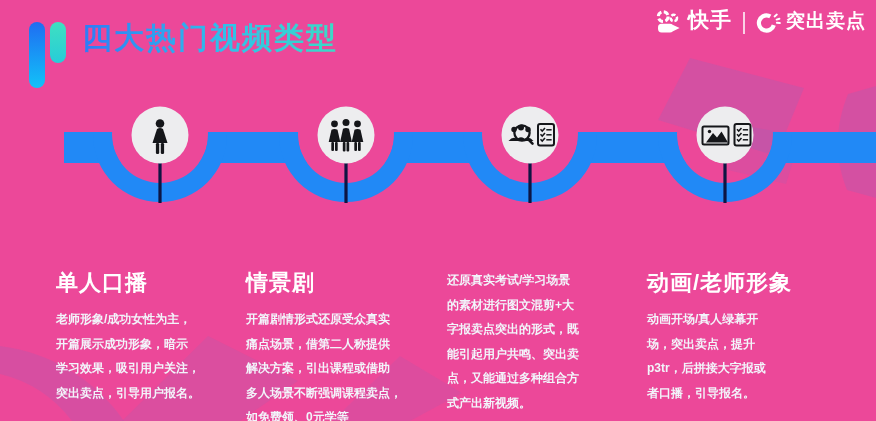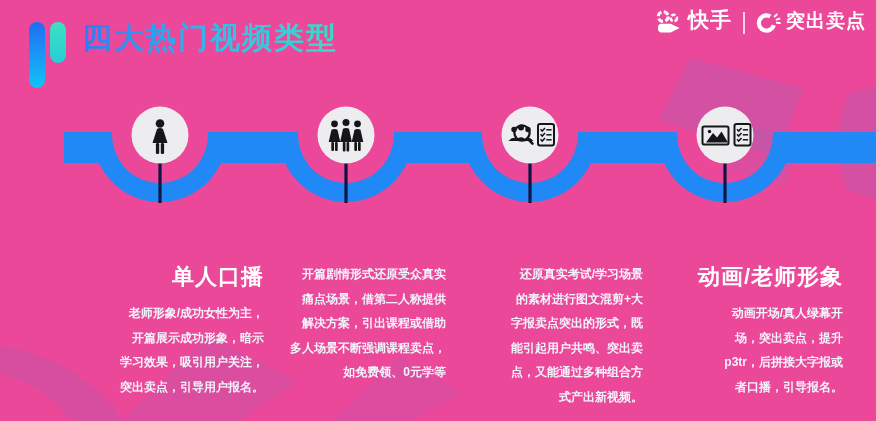--- a/index.html
+++ b/index.html
@@ -25,21 +25,21 @@
     -webkit-background-clip:text;background-clip:text;color:transparent;
   }
 
   
   .brand{position:absolute;top:6px;right:10px;height:28px;display:flex;align-items:flex-end;color:#fff;}
   .brand .ks-text{font-size:21px;font-weight:700;margin-left:6px;letter-spacing:1px;}
   .brand .eng-text{font-size:19px;font-weight:700;margin-left:5px;letter-spacing:1px;}
   .brand .divider{width:2px;height:22px;background:rgba(255,255,255,.75);margin:0 11px;}
 
   
-  .type-col{position:absolute;top:262px;text-align:right;color:#fff;}
+  .type-col{position:absolute;top:268px;text-align:left;color:#fff;}
   .type-col .type-title{margin:0 0 9px;font-size:22px;font-weight:800;letter-spacing:1px;}
   .type-col .type-desc{margin:0;font-size:12px;line-height:24.5px;font-weight:600;
                        color:#f2f5fb;white-space:pre-line;}
   .col-1{left:56px;width:208px;}
   .col-2{left:246px;width:200px;}
   .col-3{left:447px;width:196px;}
   .col-4{left:647px;width:196px;}
 </style>
 </head>
 <body>
@@ -182,20 +182,21 @@
   </svg>
 
   <div class="type-col col-1">
     <h3 class="type-title">单人口播</h3>
     <p class="type-desc">老师形象/成功女性为主，
 开篇展示成功形象，暗示
 学习效果，吸引用户关注，
 突出卖点，引导用户报名。</p>
   </div>
   <div class="type-col col-2">
+    <h3 class="type-title">情景剧</h3>
     <p class="type-desc">开篇剧情形式还原受众真实
 痛点场景，借第二人称提供
 解决方案，引出课程或借助
 多人场景不断强调课程卖点，
 如免费领、0元学等</p>
   </div>
   <div class="type-col col-3">
     <p class="type-desc">还原真实考试/学习场景
 的素材进行图文混剪+大
 字报卖点突出的形式，既

